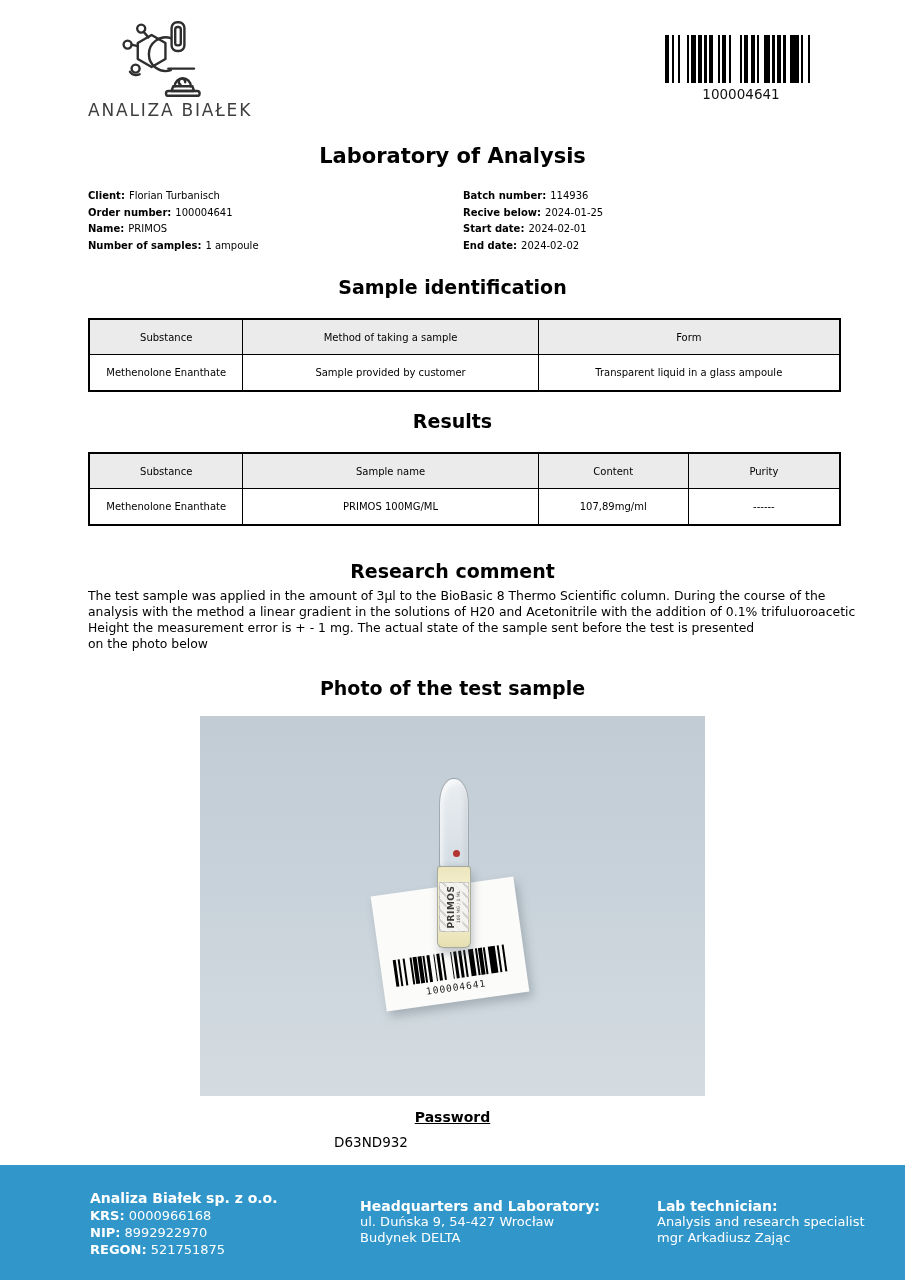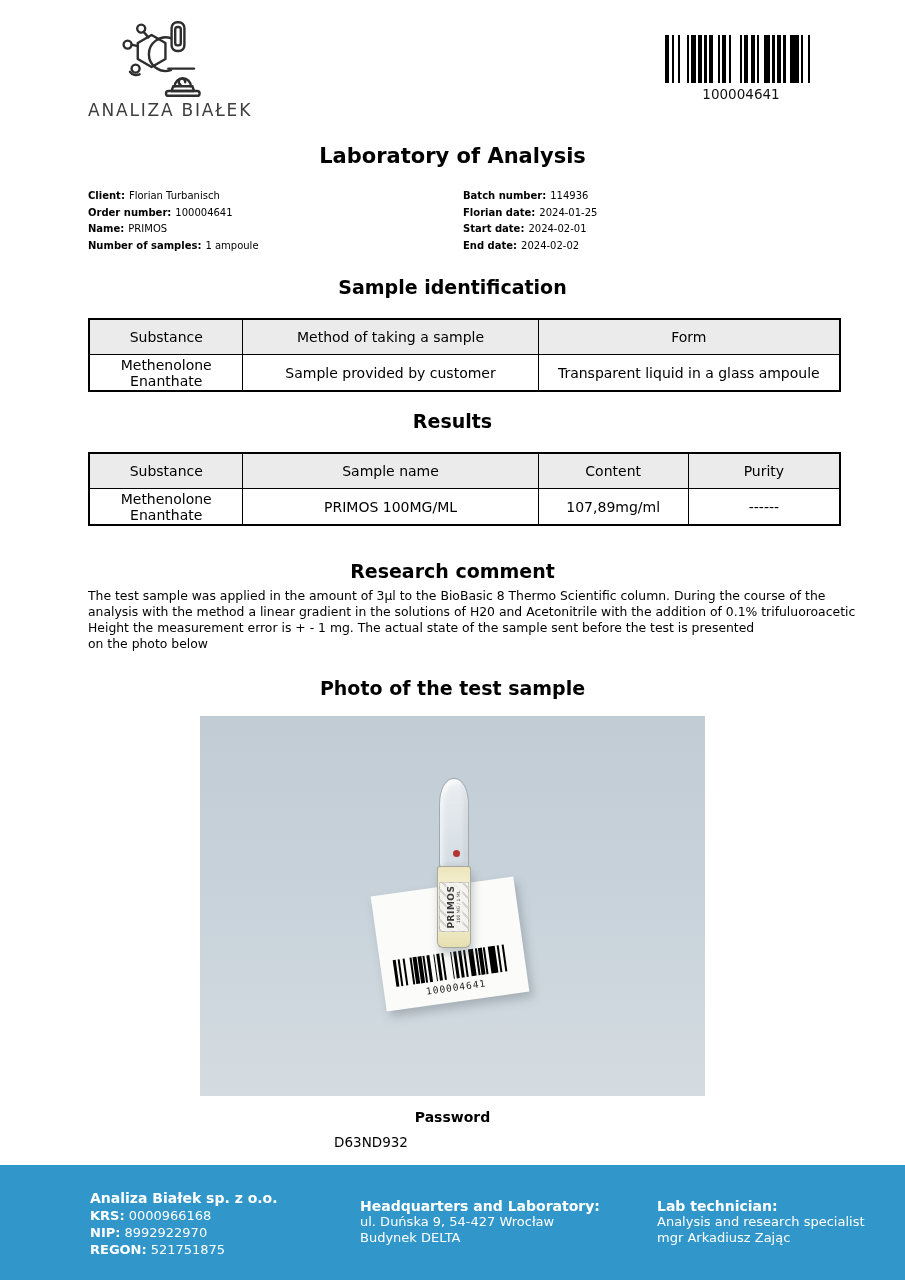--- a/index.html
+++ b/index.html
@@ -26,21 +26,21 @@
 
   
   .section-h{position:absolute;left:0;width:905px;text-align:center;font-size:19px;font-weight:bold;}
   .h-sample{top:276px;}
   .h-results{top:410px;}
   .h-comment{top:560px;}
   .h-photo{top:677px;}
 
   
   .tbl{position:absolute;left:88px;width:753px;border-collapse:collapse;table-layout:fixed;
-       font-size:14px;text-align:center;}
+       font-size:10px;text-align:center;}
   .tbl-sample{top:318px;}
   .tbl-results{top:452px;}
   .tbl th,.tbl td{border:1.5px solid #000;padding:0;}
   .tbl th{background:#ebebeb;font-weight:normal;height:34px;}
   .tbl td{height:35px;background:#fff;}
   .tbl{border:2px solid #000;}
 
   
   .comment{position:absolute;left:88px;top:588px;font-size:12.4px;line-height:16px;color:#000;}
   .comment div{white-space:nowrap;}
@@ -67,21 +67,21 @@
   .amp-label{position:absolute;left:1px;top:15px;width:28px;height:48px;background:#f4f3f0;
              background-image:repeating-linear-gradient(45deg,rgba(150,150,150,0.35) 0 2px,transparent 2px 7px);
              border:1px solid rgba(150,150,150,0.4);
              display:flex;align-items:center;justify-content:center;overflow:hidden;}
   .amp-label-rot{transform:rotate(-90deg);white-space:nowrap;text-align:center;background:rgba(244,243,240,0.85);
                  padding:1px 3px;}
   .amp-name{font-size:9px;font-weight:bold;color:#3c3c3c;letter-spacing:0.5px;line-height:9px;}
   .amp-sub{font-size:4.5px;color:#555;line-height:5px;}
 
   
-  .pw-label{position:absolute;left:0;top:1109px;width:905px;text-align:center;font-size:14px;font-weight:bold;}
+  .pw-label{position:absolute;left:0;top:1109px;width:905px;text-align:center;font-size:14px;font-weight:bold;text-decoration:underline;}
   .pw-value{position:absolute;left:0;top:1134px;width:742px;text-align:center;font-size:13.5px;}
 
   
   .footer{position:absolute;left:0;top:1165px;width:905px;height:115px;background:#3197ca;color:#fff;}
   .f-col{position:absolute;font-size:13px;line-height:17px;}
   .f-col1{left:90px;top:25px;}
   .f-col2{left:360px;top:33px;line-height:16px;}
   .f-col3{left:657px;top:33px;line-height:16px;}
   .f-title{font-weight:bold;font-size:14px;}
   .f-col .lbl{font-weight:bold;margin-right:4px;}
@@ -161,21 +161,21 @@
   <div class="doc-title">Laboratory of Analysis</div>
 
   <div class="info-col info-left">
     <div class="info-line"><span class="lbl">Client:</span><span>Florian Turbanisch</span></div>
     <div class="info-line"><span class="lbl">Order number:</span><span>100004641</span></div>
     <div class="info-line"><span class="lbl">Name:</span><span>PRIMOS</span></div>
     <div class="info-line"><span class="lbl">Number of samples:</span><span>1 ampoule</span></div>
   </div>
   <div class="info-col info-right">
     <div class="info-line"><span class="lbl">Batch number:</span><span>114936</span></div>
-    <div class="info-line"><span class="lbl">Florian date:</span><span>2024-01-25</span></div>
+    <div class="info-line"><span class="lbl">Recive below:</span><span>2024-01-25</span></div>
     <div class="info-line"><span class="lbl">Start date:</span><span>2024-02-01</span></div>
     <div class="info-line"><span class="lbl">End date:</span><span>2024-02-02</span></div>
   </div>
 
   <div class="section-h h-sample">Sample identification</div>
   <table class="tbl tbl-sample">
     <colgroup>
         <col style="width:20.5%">
         <col style="width:39.3%">
         <col style="width:40.2%">

